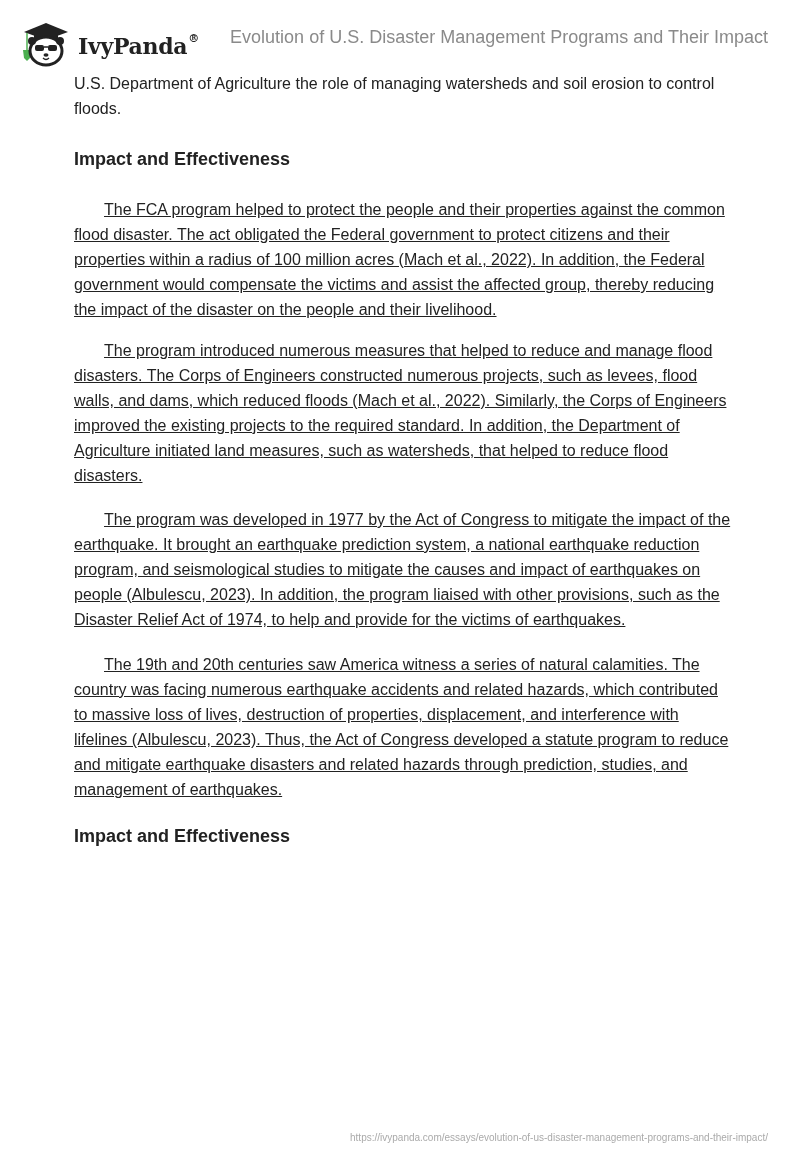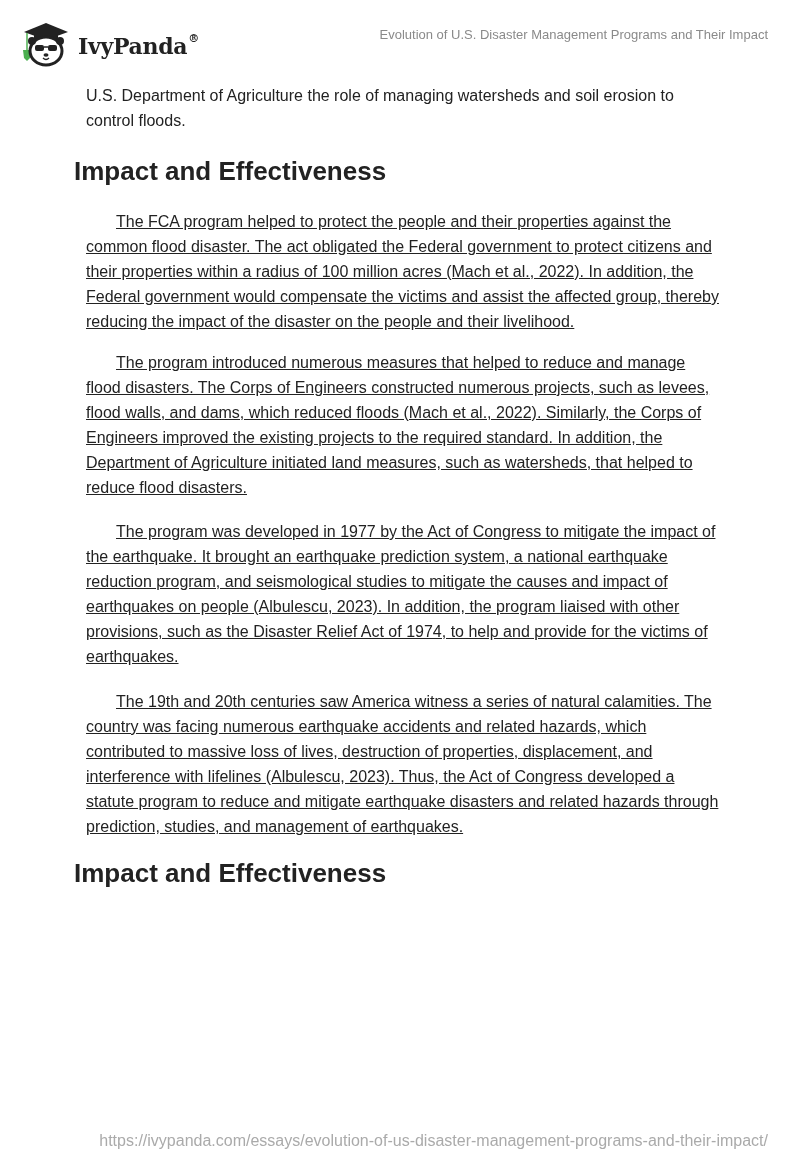--- a/index.html
+++ b/index.html
@@ -9,31 +9,31 @@
   }
   .header { position: absolute; left: 0; top: 12px; width: 800px; height: 60px; }
   .logo { position: absolute; left: 18px; top: 8px; display: flex; align-items: center; }
   .logo svg { width: 56px; height: 48px; }
   .logo-text {
     font-family: "DejaVu Serif", serif; font-weight: bold; font-size: 22px;
     color: #222222; margin-left: 4px; letter-spacing: -0.3px; position: relative; top: 2px;
   }
   .logo-text sup { font-size: 11px; position: relative; top: -4px; margin-left: 1px; }
   .doc-title {
-    position: absolute; right: 32px; top: 15px; font-size: 13px; color: #8a8a8a;
+    position: absolute; right: 32px; top: 15px; font-size: 18px; color: #8a8a8a;
   }
   .content { position: absolute; left: 74px; top: 71px; width: 660px; }
   p {
-    margin: 12px; font-size: 16px; line-height: 25px; color: #222222;
+    margin: 0; font-size: 16px; line-height: 25px; color: #222222;
   }
   p.indent { text-indent: 30px; text-decoration: underline; }
-  h2 { margin: 0; font-size: 26px; font-weight: bold; color: #222222; line-height: 32px; }
+  h2 { margin: 0; font-size: 18px; font-weight: bold; color: #222222; line-height: 32px; }
   h1 { margin: 0; font-size: 32px; font-weight: bold; color: #222222; line-height: 40px; }
   .footer-url {
-    position: absolute; right: 32px; top: 1132px; font-size: 16px; color: #aaaaaa;
+    position: absolute; right: 32px; top: 1132px; font-size: 10px; color: #aaaaaa;
   }
 </style>
 </head>
 <body>
 
 <div class="header">
   <div class="logo">
     <svg viewBox="0 0 56 48">
 
       <polygon points="6,12 28,3 50,12 28,20" fill="#222"></polygon>

